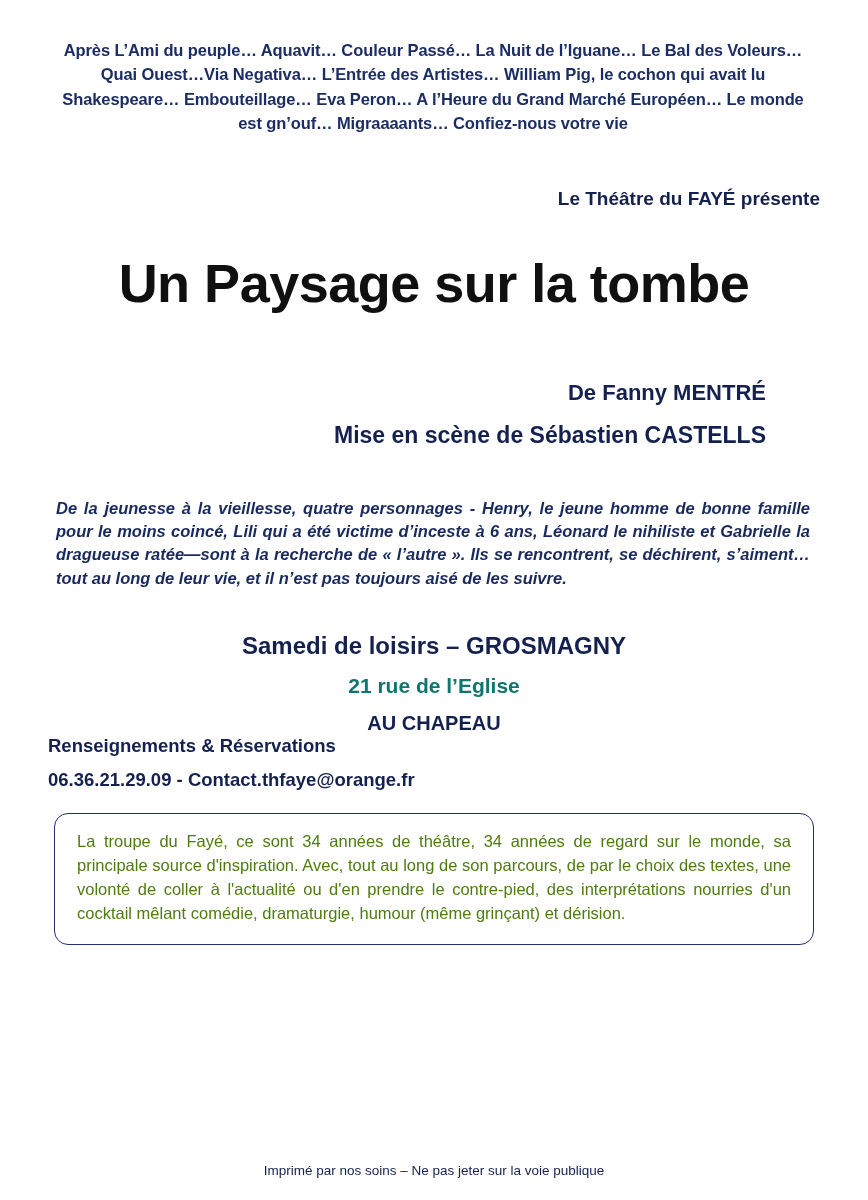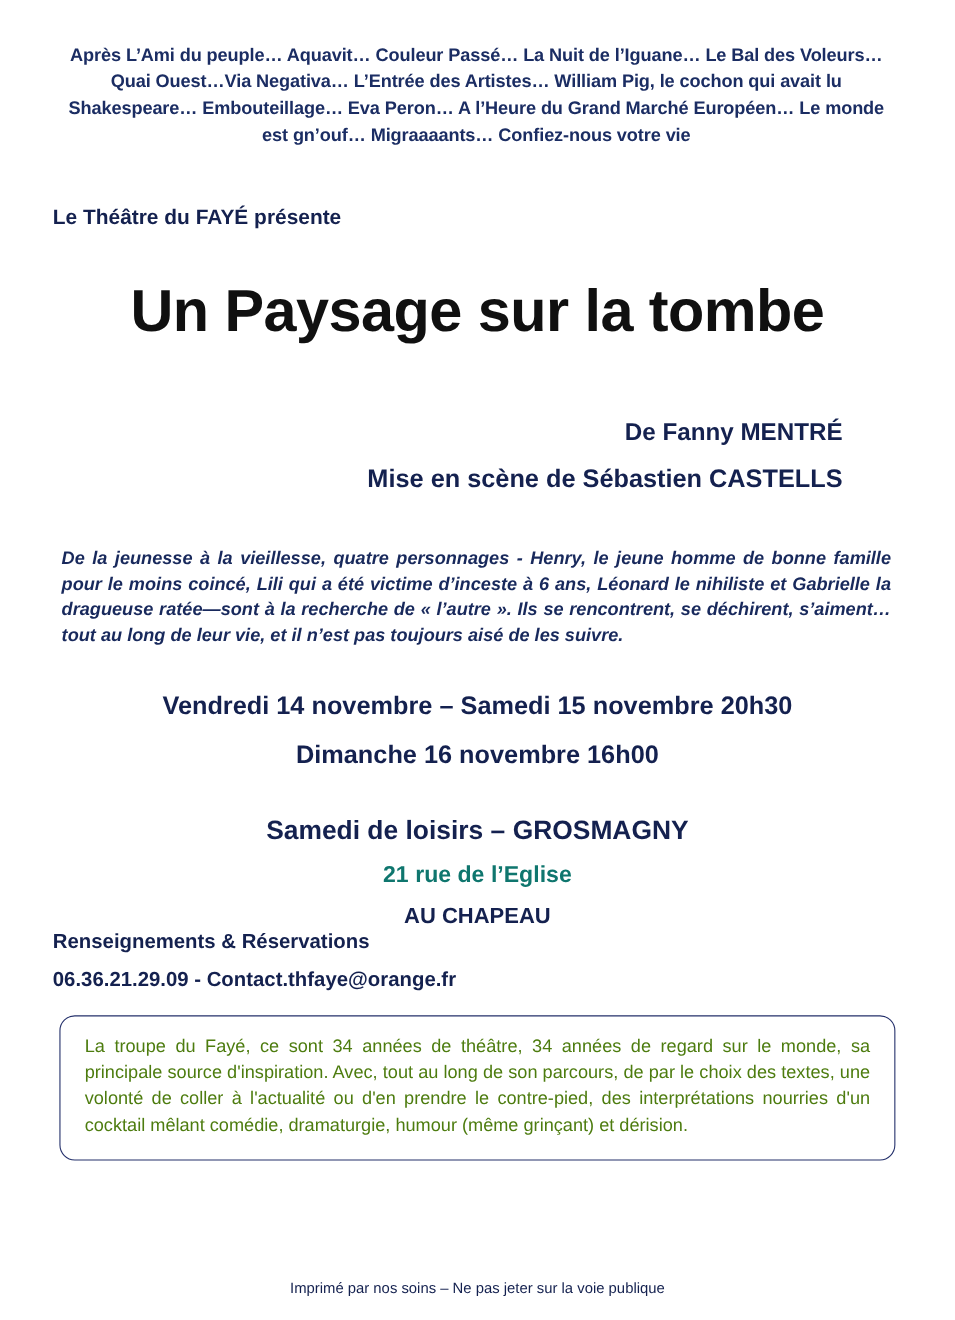--- a/index.html
+++ b/index.html
@@ -28,21 +28,21 @@
     font-weight: bold;
     line-height: 1.48;
     color: #1b2d63;
     letter-spacing: -0.1px;
     text-align: center;
     margin: 0 6px 0 4px;
   }
 
   
   .presents {
-    text-align: left;
+    text-align: right;
     font-size: 19px;
     font-weight: bold;
     color: #14214f;
     margin-top: 52px;
   }
 
   
   .main-title {
     text-align: center;
     font-size: 54px;
@@ -172,24 +172,20 @@
 
   <div class="main-title">Un Paysage sur la tombe</div>
 
   <div class="credits">
     <div class="credit-author">De Fanny MENTRÉ</div>
     <div class="credit-director">Mise en scène de Sébastien CASTELLS</div>
   </div>
 
   <div class="synopsis">De la jeunesse à la vieillesse, quatre personnages - Henry, le jeune homme de bonne famille pour le moins coincé, Lili qui a été victime d’inceste à 6 ans, Léonard le nihiliste et Gabrielle la dragueuse ratée—sont à la recherche de « l’autre ». Ils se rencontrent, se déchirent, s’aiment… tout au long de leur vie, et il n’est pas toujours aisé de les suivre.</div>
 
-  <div class="dates">
-    <div class="date-line-1">Vendredi 14 novembre – Samedi 15 novembre 20h30</div>
-    <div class="date-line-2">Dimanche 16 novembre 16h00</div>
-  </div>
 
   <div class="venue">
     <div class="venue-name">Samedi de loisirs – GROSMAGNY</div>
     <div class="venue-address">21 rue de l’Eglise</div>
     <div class="venue-extra">AU CHAPEAU</div>
   </div>
 
   <div class="contact">
     <div class="contact-heading">Renseignements &amp; Réservations</div>
     <div class="contact-details">06.36.21.29.09 - Contact.thfaye@orange.fr</div>

